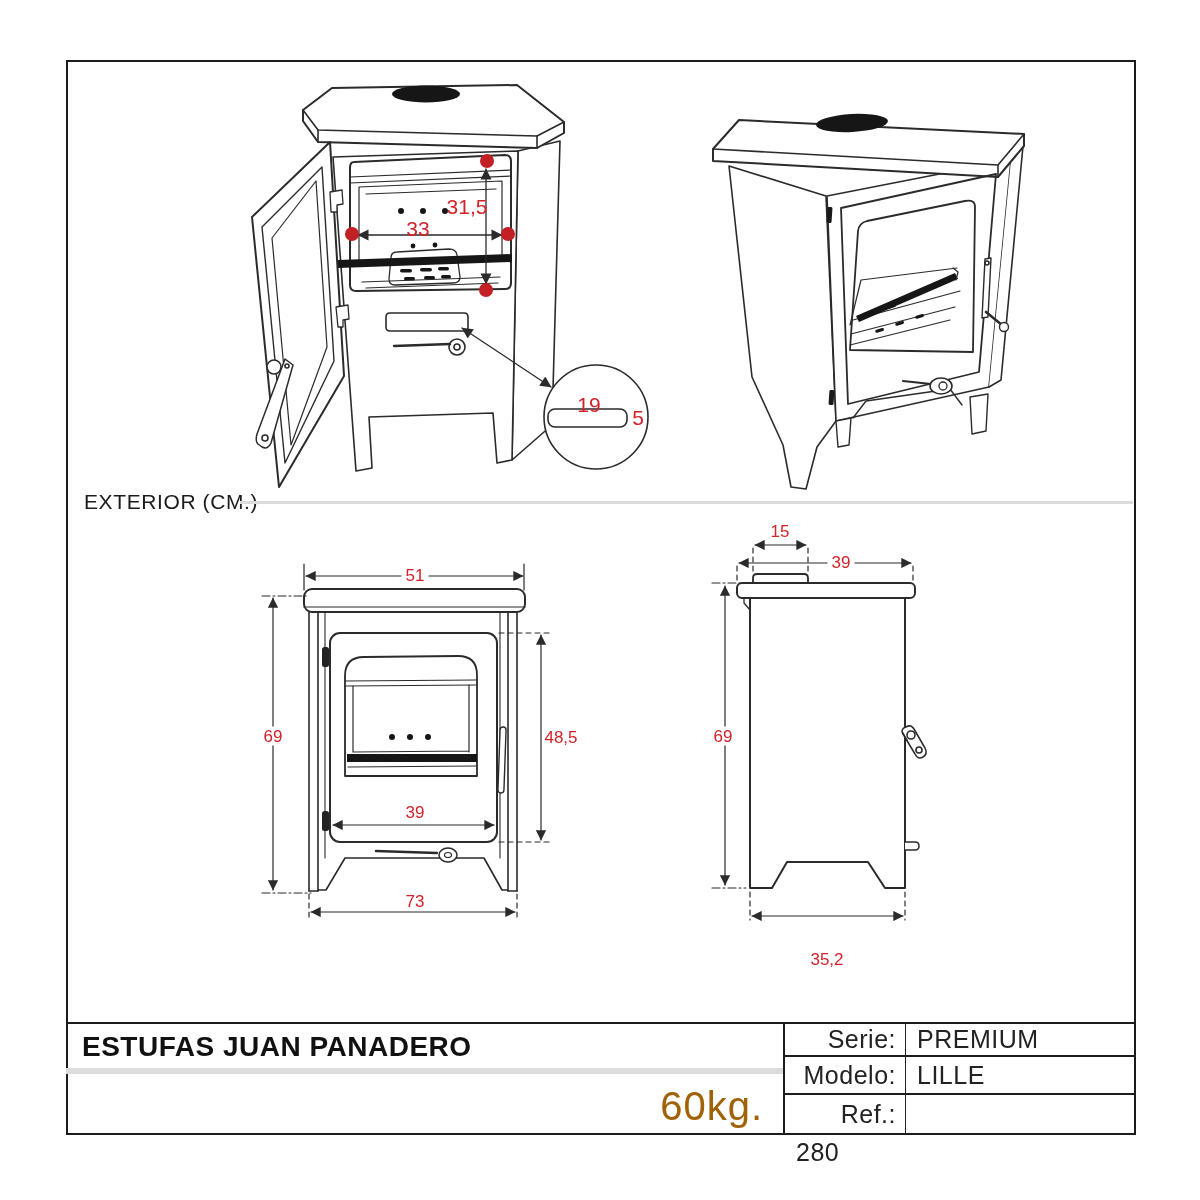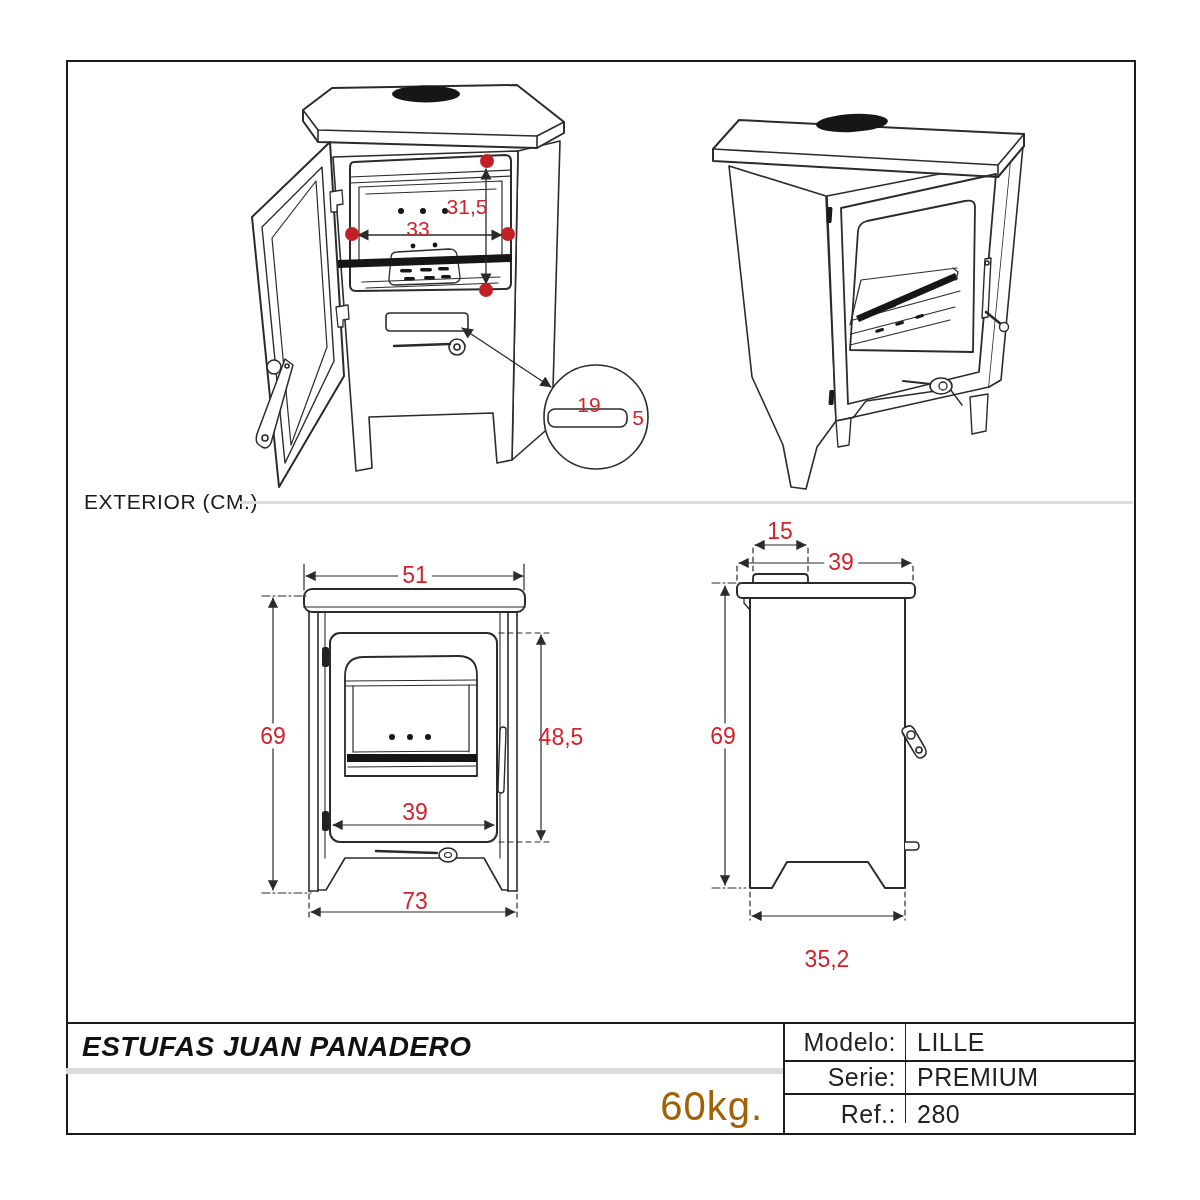--- a/index.html
+++ b/index.html
@@ -5,42 +5,42 @@
   html,body{margin:0;padding:0;background:#fff;}
   .stage{position:relative;width:1200px;height:1200px;background:#fff;overflow:hidden;
          font-family:"Liberation Sans", sans-serif;}
   .stage svg{position:absolute;left:0;top:0;}
   .frame{position:absolute;left:66px;top:60px;width:1070px;height:1075px;
          box-sizing:border-box;border:2.5px solid #1c1c1c;}
   
   .section-label{position:absolute;left:84px;top:490px;font-size:21px;letter-spacing:.6px;color:#1b1b1b;}
   .gray-rule{position:absolute;left:240px;top:501px;width:893px;height:3px;background:#dcdcdc;}
   
-  .dim{position:absolute;transform:translate(-50%,-50%);color:#d2232a;font-size:23px;
+  .dim{position:absolute;transform:translate(-50%,-50%);color:#d2232a;font-size:17px;
        white-space:nowrap;line-height:1;}
   .dim.bg{background:#fff;padding:1px 4px;}
   .dim.sm{font-size:21px;}
   
   .titleblock{position:absolute;left:66px;top:1022px;width:1070px;height:113px;
               box-sizing:border-box;border-top:2.5px solid #1c1c1c;display:flex;}
   .tb-left{position:relative;width:719px;box-sizing:border-box;border-right:2.5px solid #1c1c1c;}
   .tb-company{position:absolute;left:16px;top:7px;font-size:28px;font-weight:bold;
-              font-style:italic;letter-spacing:.5px;color:#111;}
+              letter-spacing:.5px;color:#111;}
   .tb-grayband{position:absolute;left:0;top:44px;width:100%;height:6px;background:#dcdcdc;}
   .tb-weight{position:absolute;right:20px;bottom:6px;font-size:40px;color:#a16207;letter-spacing:1px;}
   .tb-table{flex:1;display:flex;flex-direction:column;}
   .tb-row{display:flex;box-sizing:border-box;border-bottom:2px solid #1c1c1c;}
   .tb-row:last-child{border-bottom:none;}
   .tb-row .lbl{width:121px;box-sizing:border-box;border-right:1.5px solid #222;
                text-align:right;padding-right:9px;color:#222;}
   .tb-row .val{flex:1;padding-left:11px;color:#222;}
   .tb-row{font-size:25px;letter-spacing:.5px;}
   .r1{height:38px;line-height:36px;}
   .r2{height:33px;line-height:31px;}
-  .r3{height:28px;line-height:38px;}
+  .r3{height:28px;line-height:38px;flex-direction:column;}
 </style>
 </head>
 <body>
 
 <div class="stage">
 
   <svg width="1200" height="1200" viewBox="0 0 1200 1200">
     <defs>
       <marker id="ar" viewBox="0 0 10 10" refX="9.5" refY="5" markerWidth="10" markerHeight="8.5" orient="auto-start-reverse">
         <path d="M0,0 L10,5 L0,10 Z" fill="#2b2b2b"></path>
@@ -235,27 +235,27 @@
   <div class="dim bg" style="left:723px;top:736px">69</div>
   <div class="dim bg" style="left:827px;top:959px">35,2</div>
 
   <div class="titleblock">
     <div class="tb-left">
       <div class="tb-company">ESTUFAS JUAN PANADERO</div>
       <div class="tb-grayband"></div>
       <div class="tb-weight">60kg.</div>
     </div>
     <div class="tb-table">
+      <div class="tb-row r2">
+        <div class="lbl">Serie:</div>
+        <div class="val">PREMIUM</div>
+      </div>
       <div class="tb-row r1">
         <div class="lbl">Modelo:</div>
         <div class="val">LILLE</div>
-      </div>
-      <div class="tb-row r2">
-        <div class="lbl">Serie:</div>
-        <div class="val">PREMIUM</div>
       </div>
       <div class="tb-row r3">
         <div class="lbl">Ref.:</div>
         <div class="val">280</div>
       </div>
     </div>
   </div>
 
 </div>
 

